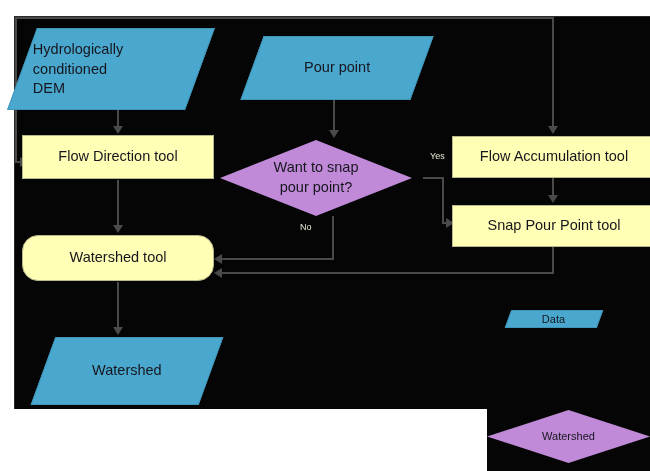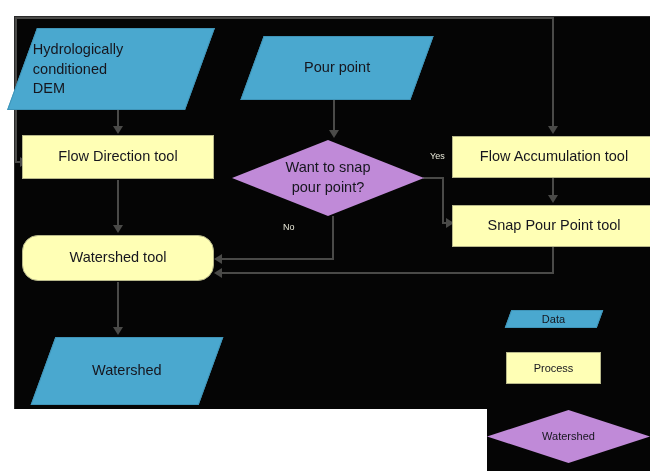--- a/index.html
+++ b/index.html
@@ -69,21 +69,21 @@
 
   
   #node-dem        { left: 22px;  top: 28px;  width: 178px; height: 82px;  padding-left: 10px; }
   #node-dem > span { text-align: left; width:100%; }
   #node-pourpoint  { left: 252px; top: 36px;  width: 170px; height: 64px;  }
   #node-flowdir    { left: 22px;  top: 135px; width: 192px; height: 44px;  }
   #node-flowaccum  { left: 452px; top: 136px; width: 204px; height: 42px;  }
   #node-snappour   { left: 452px; top: 205px; width: 204px; height: 42px;  }
   #node-watershedtool { left: 22px; top: 235px; width: 192px; height: 46px; border-radius: 16px; }
   #node-watershed  { left: 43px;  top: 337px; width: 168px; height: 68px; }
-  #node-decision   { left: 232px; top: 140px; width: 192px; height: 76px; font-size: 14.5px; }
+  #node-decision   { left: 220px; top: 140px; width: 192px; height: 76px; font-size: 14.5px; }
 
   
   #legend-data     { left: 508px; top: 310px; width: 92px; height: 18px; font-size: 11px; }
   #legend-process  { left: 506px; top: 352px; width: 95px; height: 32px; font-size: 11px; }
   #legend-decision { left: 487px; top: 410px; width: 163px; height: 53px; font-size: 11px; }
 
   
   .line {
     position: absolute;
     background: #4a4a48;
@@ -147,21 +147,21 @@
 
   <div class="line hline" style="left:423px; top:177px; width:21px;"></div>
   <div class="line vline" style="left:442px; top:177px; height:46px;"></div>
   <div class="line hline" style="left:442px; top:222px; width:8px;"></div>
   <div class="arrow arrow-right" style="left:446px; top:218px;"></div>
   <div class="edge-label" style="left:430px; top:151px;">Yes</div>
 
   <div class="line vline" style="left:332px; top:216px; height:44px;"></div>
   <div class="line hline" style="left:222px; top:258px; width:112px;"></div>
   <div class="arrow arrow-left" style="left:214px; top:254px;"></div>
-  <div class="edge-label" style="left:283px; top:222px;">No</div>
+  <div class="edge-label" style="left:300px; top:222px;">No</div>
 
   <div class="line vline" style="left:552px; top:178px; height:18px;"></div>
   <div class="arrow arrow-down" style="left:548px; top:195px;"></div>
 
   <div class="line vline" style="left:552px; top:247px; height:26px;"></div>
   <div class="line hline" style="left:222px; top:272px; width:332px;"></div>
   <div class="arrow arrow-left" style="left:214px; top:268px;"></div>
 
   <div class="line vline" style="left:117px; top:282px; height:46px;"></div>
   <div class="arrow arrow-down" style="left:113px; top:327px;"></div>
@@ -198,21 +198,18 @@
 
   <div class="node decision-shape" id="node-decision">
     <span>Want to snap
 pour point?</span>
   </div>
 
   <div class="node data-shape" id="legend-data">
     <span>Data</span>
   </div>
 
-  <div class="node process-shape" id="legend-process">
-    <span>Process</span>
-  </div>
 
   <div class="node decision-shape" id="legend-decision">
     <span>Watershed</span>
   </div>
 
 </div>
 
 </body></html>

